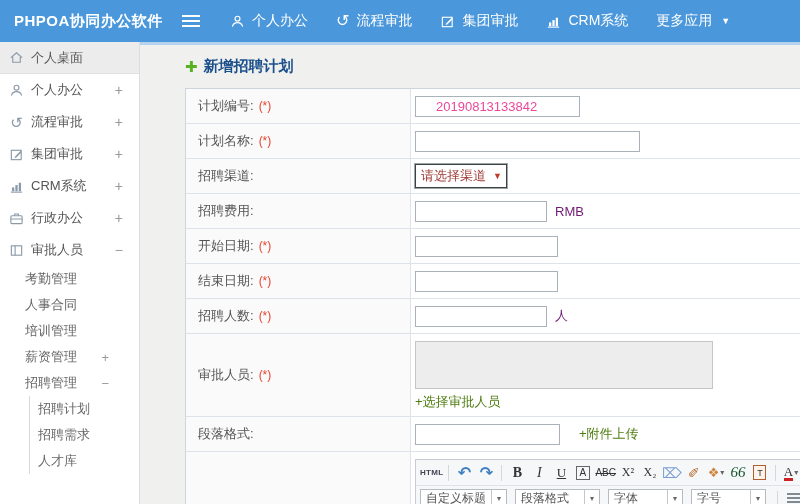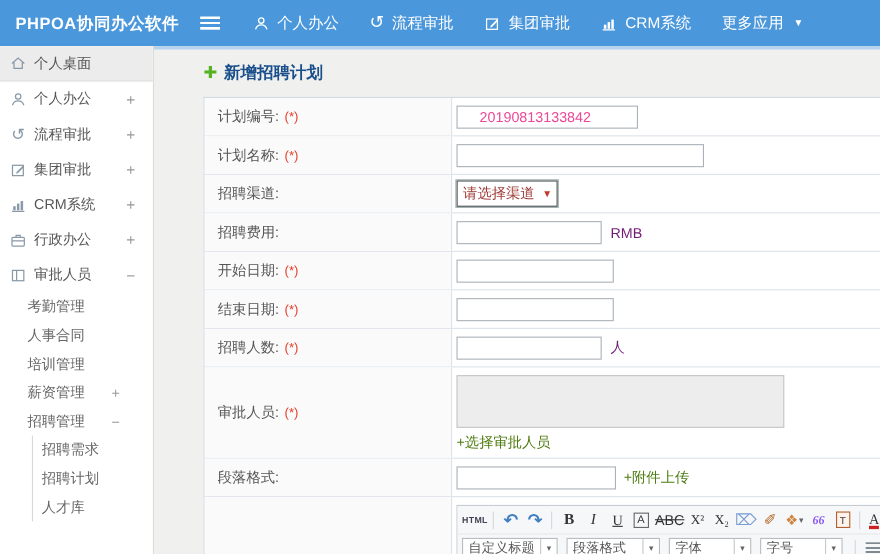--- a/index.html
+++ b/index.html
@@ -49,42 +49,42 @@
   .fv{flex:1;display:flex;align-items:center;padding:5px 0 5px 4px;font-size:13px;color:#444;min-height:34px}
   .txt{height:21px;border:1px solid #a9b1b9;padding:0 20px;font-size:13px;color:#ec4899;font-family:inherit;background:#fff}
   .w-code{width:165px}.w-name{width:225px}.w-cost{width:132px}.w-date{width:143px}.w-num{width:132px}.w-att{width:145px}
   .suffix{margin-left:8px;color:#701a75}
   .select-box{display:inline-flex;align-items:center;gap:7px;border:1px solid #3f3f3f;outline:1px solid #9aa;padding:2px 4px 2px 5px;
     color:#9d3a35;font-size:13px;background:#fff;cursor:pointer}
   .select-box .sel-caret{font-size:9px;color:#c0392b}
   .fv.col{flex-direction:column;align-items:flex-start;padding:7px 0 5px 4px}
   .approver-box{width:298px;height:48px;background:#ededed;border:1px solid #c5c5c5;resize:none;font-family:inherit}
   .blue-link{color:#4d7c0f;font-size:13px;text-decoration:none;margin-top:4px;display:inline-block;cursor:pointer}
-  .blue-link.inline{margin:0 0 0 7px}
+  .blue-link.inline{margin:0 0 0 19px}
 
   
   .editor-row .fv{padding:7px 0 0 4px;align-items:flex-start}
   .editor{width:700px;border:1px solid #c6ccd2;background:#fff}
   .tbar{display:flex;align-items:center;padding:2px 4px;background:#f6f7f8;border-bottom:1px solid #dfe3e6;
     height:26px;gap:2px;white-space:nowrap;overflow:hidden}
   .tbtn{min-width:20px;height:20px;display:inline-flex;align-items:center;justify-content:center;
     font-size:12px;color:#333;cursor:pointer;flex:none}
   .sep{width:1px;height:16px;background:#d4d8db;margin:0 3px;flex:none}
   .b-html{font-size:8px;font-weight:bold;color:#445;letter-spacing:.3px}
   .b-undo,.b-redo{color:#3e7fc1;font-size:16px;font-weight:bold}
   .b-bold{font-family:"Liberation Serif",serif;font-weight:bold;font-size:14px}
   .b-italic{font-family:"Liberation Serif",serif;font-style:italic;font-size:14px}
   .b-under{font-family:"Liberation Serif",serif;font-size:13px;text-decoration:underline}
   .b-frame{border:1px solid #666;font-size:10px;padding:0 2px;height:14px;min-width:14px}
-  .b-strike{font-size:13px;text-decoration:line-through;letter-spacing:0}
+  .b-strike{font-size:10px;text-decoration:line-through;letter-spacing:0}
   .b-supsub{font-size:12px;font-family:"Liberation Serif",serif}
   .b-eraser{color:#7a9fd4;font-size:14px}
   .b-brush{color:#b5692a;font-size:14px}
   .b-paint{color:#cd853f;font-size:13px}
-  .b-quote{font-family:"Liberation Serif",serif;font-weight:bold;font-style:italic;font-size:11px;color:#8b5cf6}
+  .b-quote{font-family:"Liberation Serif",serif;font-weight:normal;font-style:italic;font-size:15px;color:#14532d}
   .b-paste{border:1px solid #b06030;background:#fdf3ea;font-size:9px;height:15px;min-width:13px;color:#333}
   .b-fontcolor{font-family:"Liberation Serif",serif;font-size:13px;border-bottom:3px solid #cc2222;height:17px}
   .mini-caret{font-size:8px;color:#666;margin-left:1px}
   .combo{display:inline-flex;align-items:center;border:1px solid #b8bcc0;background:#fff;height:19px;
     font-size:12px;color:#555;padding-left:5px;margin-right:6px;flex:none;cursor:pointer}
   .combo .ctext{min-width:58px}
   .combo.narrow .ctext{min-width:48px}
   .combo .caretbox{border-left:1px solid #c4c8cc;width:15px;height:17px;display:flex;align-items:center;
     justify-content:center;font-size:8px;color:#666;margin-left:5px}
   .lines{width:13px;height:11px;flex:none;
@@ -225,24 +225,24 @@
         <span>薪资管理</span>
         <span class="expand">+</span>
       </div>
       <div class="sub-item">
         <span>招聘管理</span>
         <span class="expand">−</span>
       </div>
 
       <div class="subsub">
         <div class="sub-item">
+          <span>招聘计划</span>
+        </div>
+        <div class="sub-item">
           <span>招聘需求</span>
-        </div>
-        <div class="sub-item">
-          <span>招聘计划</span>
         </div>
         <div class="sub-item">
           <span>人才库</span>
         </div>
       </div>
     </div>
 
     <div class="main">
 
       <div class="page-title">

